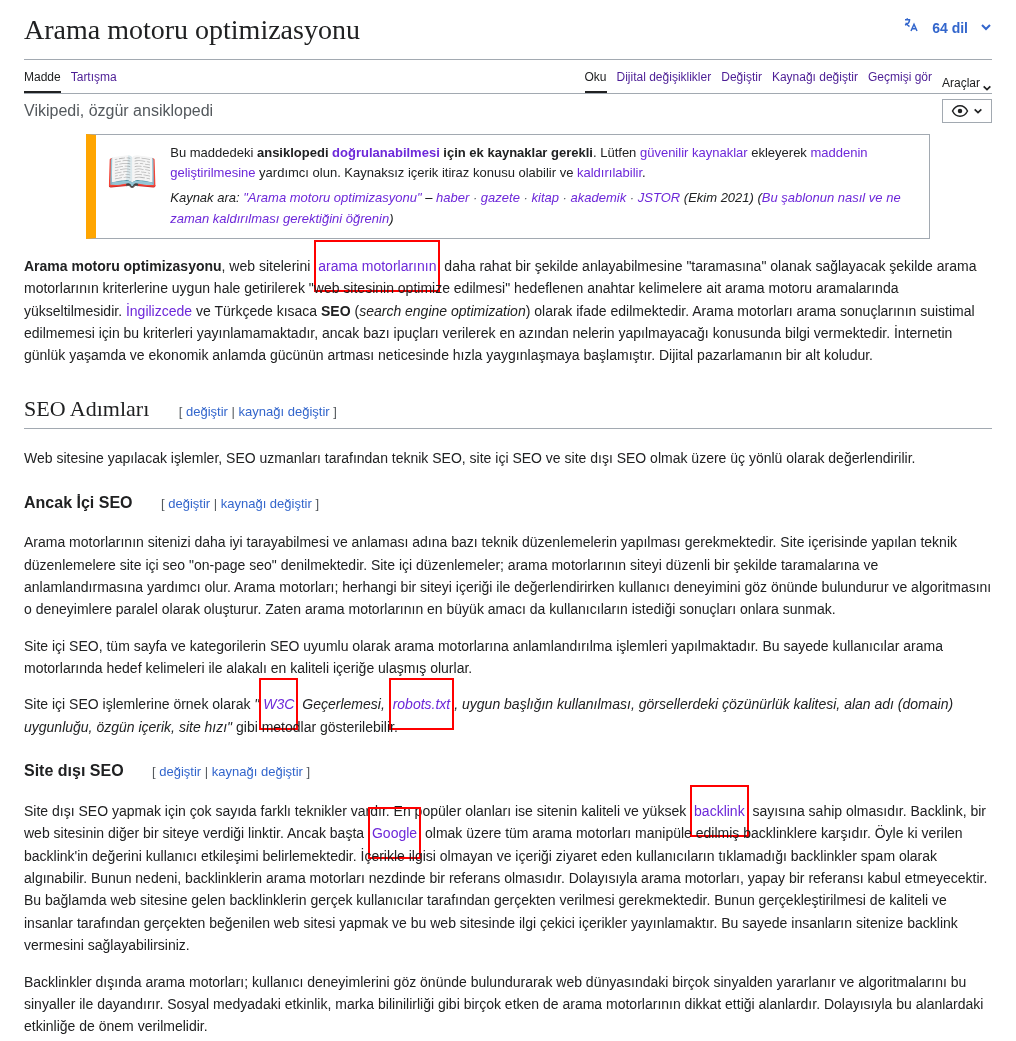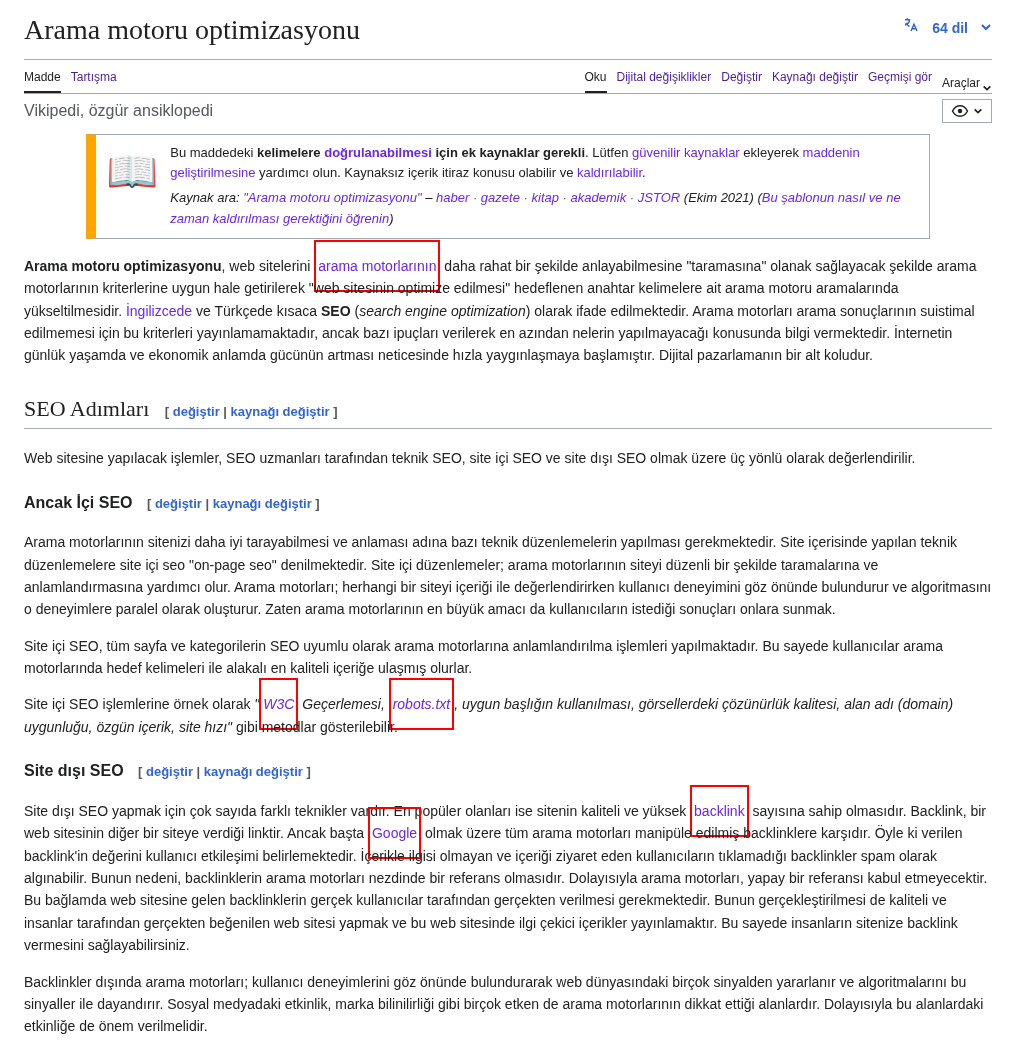--- a/index.html
+++ b/index.html
@@ -103,24 +103,24 @@
     padding-bottom: 2px;
     margin-top: 24px;
   }
   h3 {
     font-size: 16px;
     font-weight: bold;
     margin-top: 20px;
   }
   .editsection {
     font-size: 13px;
-    font-weight: bold;
+    font-weight: normal;
     font-family: sans-serif;
     color: #54595d;
-    margin-left: 10px;
+    margin-left: 24px;
   }
   .editsection .link { color: #3366cc; }
   .redbox {
     border: 2px solid red;
     padding: 16px 2px;
   }
   .italic { font-style: italic; }
   .dot { color: #54595d; }
   .tools-drop {
     color: #202122;
@@ -180,21 +180,21 @@
       </svg>
     <svg width="10" height="10" viewBox="0 0 12 12">
         <path d="M2 4l4 4 4-4" fill="none" stroke="#202122" stroke-width="2"></path>
       </svg>
   </span>
 </div>
 
 <div class="notice-box">
   <div class="book-icon">📖</div>
   <div>
-    <span>Bu maddedeki </span><b><span>kelimelere </span><a class="link">doğrulanabilmesi</a><span> için ek kaynaklar gerekli</span></b><span>. Lütfen </span><a class="link">güvenilir kaynaklar</a><span> ekleyerek </span><a class="link">maddenin geliştirilmesine</a><span> yardımcı olun. Kaynaksız içerik itiraz konusu olabilir ve </span><a class="link">kaldırılabilir</a><span>.</span>
+    <span>Bu maddedeki </span><b><span>ansiklopedi </span><a class="link">doğrulanabilmesi</a><span> için ek kaynaklar gerekli</span></b><span>. Lütfen </span><a class="link">güvenilir kaynaklar</a><span> ekleyerek </span><a class="link">maddenin geliştirilmesine</a><span> yardımcı olun. Kaynaksız içerik itiraz konusu olabilir ve </span><a class="link">kaldırılabilir</a><span>.</span>
     <div class="italic" style="margin-top:4px;">
       <span>Kaynak ara: </span><a class="link">"Arama motoru optimizasyonu"</a><span> – </span><a class="link">haber</a> <span class="dot">·</span> <a class="link">gazete</a> <span class="dot">·</span> <a class="link">kitap</a> <span class="dot">·</span> <a class="link">akademik</a> <span class="dot">·</span> <a class="link">JSTOR</a> <span>(Ekim 2021)</span><span> (</span><a class="link">Bu şablonun nasıl ve ne zaman kaldırılması gerektiğini öğrenin</a><span>)</span>
     </div>
   </div>
 </div>
 
 <p>
   <b>Arama motoru optimizasyonu</b><span>, web sitelerini </span><span class="redbox"><a class="link">arama motorlarının</a></span><span> daha rahat bir şekilde anlayabilmesine "taramasına" olanak sağlayacak şekilde arama motorlarının kriterlerine uygun hale getirilerek "web sitesinin optimize edilmesi" hedeflenen anahtar kelimelere ait arama motoru aramalarında yükseltilmesidir. </span><a class="link">İngilizcede</a><span> ve Türkçede kısaca </span><b>SEO</b><span> (</span><span class="italic">search engine optimization</span><span>) olarak ifade edilmektedir. Arama motorları arama sonuçlarının suistimal edilmemesi için bu kriterleri yayınlamamaktadır, ancak bazı ipuçları verilerek en azından nelerin yapılmayacağı konusunda bilgi vermektedir. İnternetin günlük yaşamda ve ekonomik anlamda gücünün artması neticesinde hızla yaygınlaşmaya başlamıştır. Dijital pazarlamanın bir alt koludur.</span>
 </p>
 

